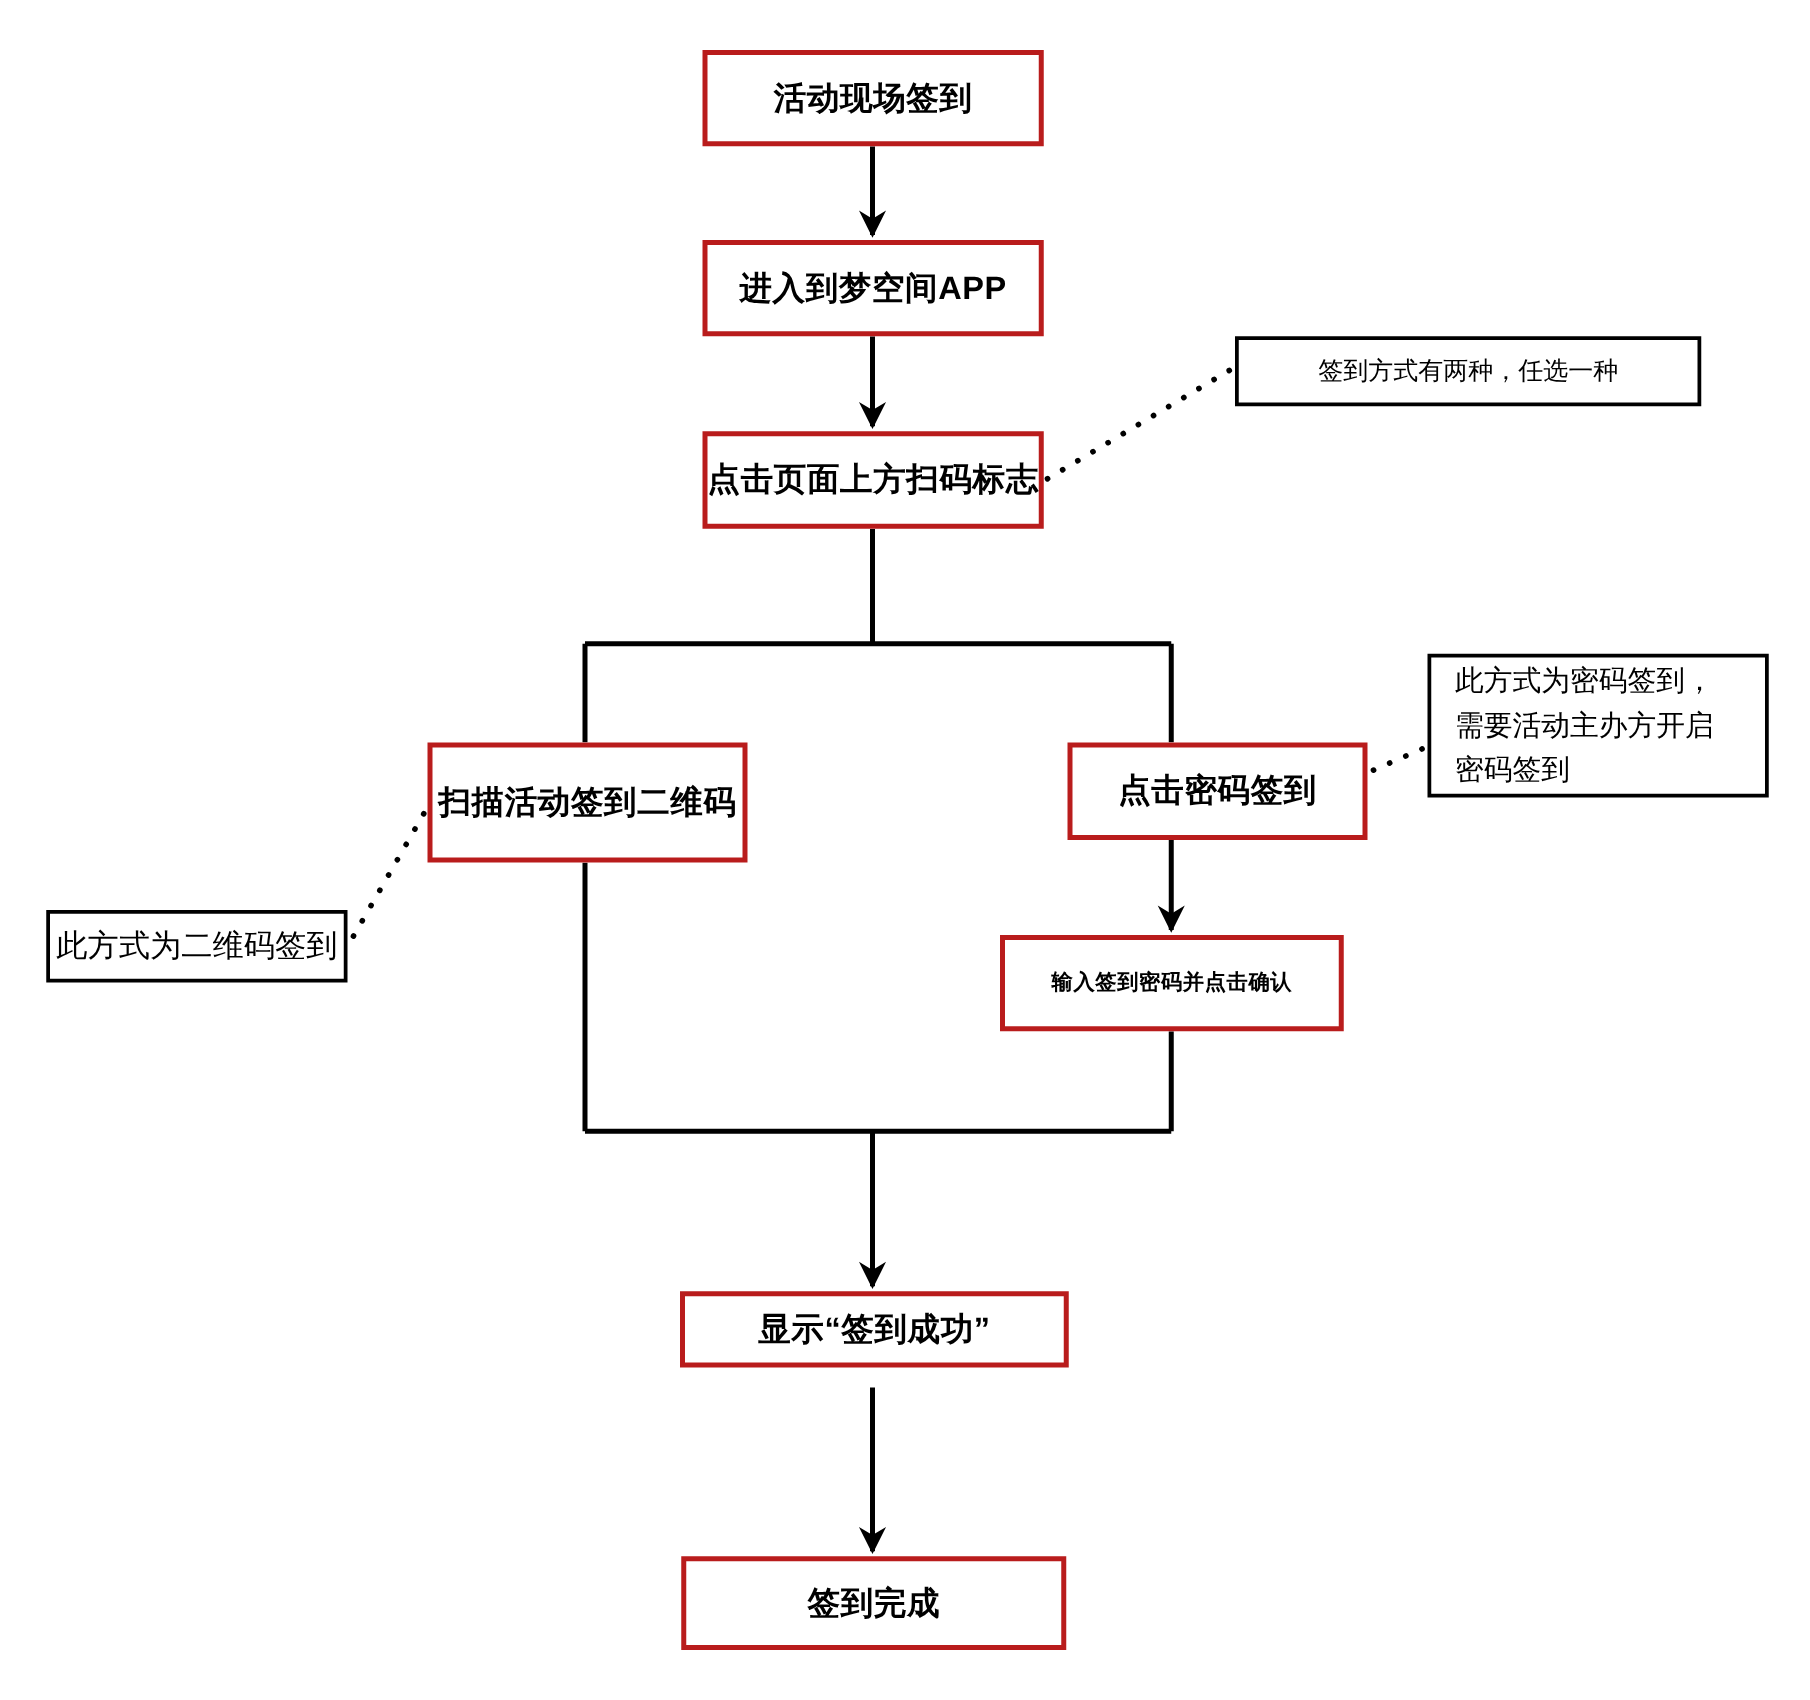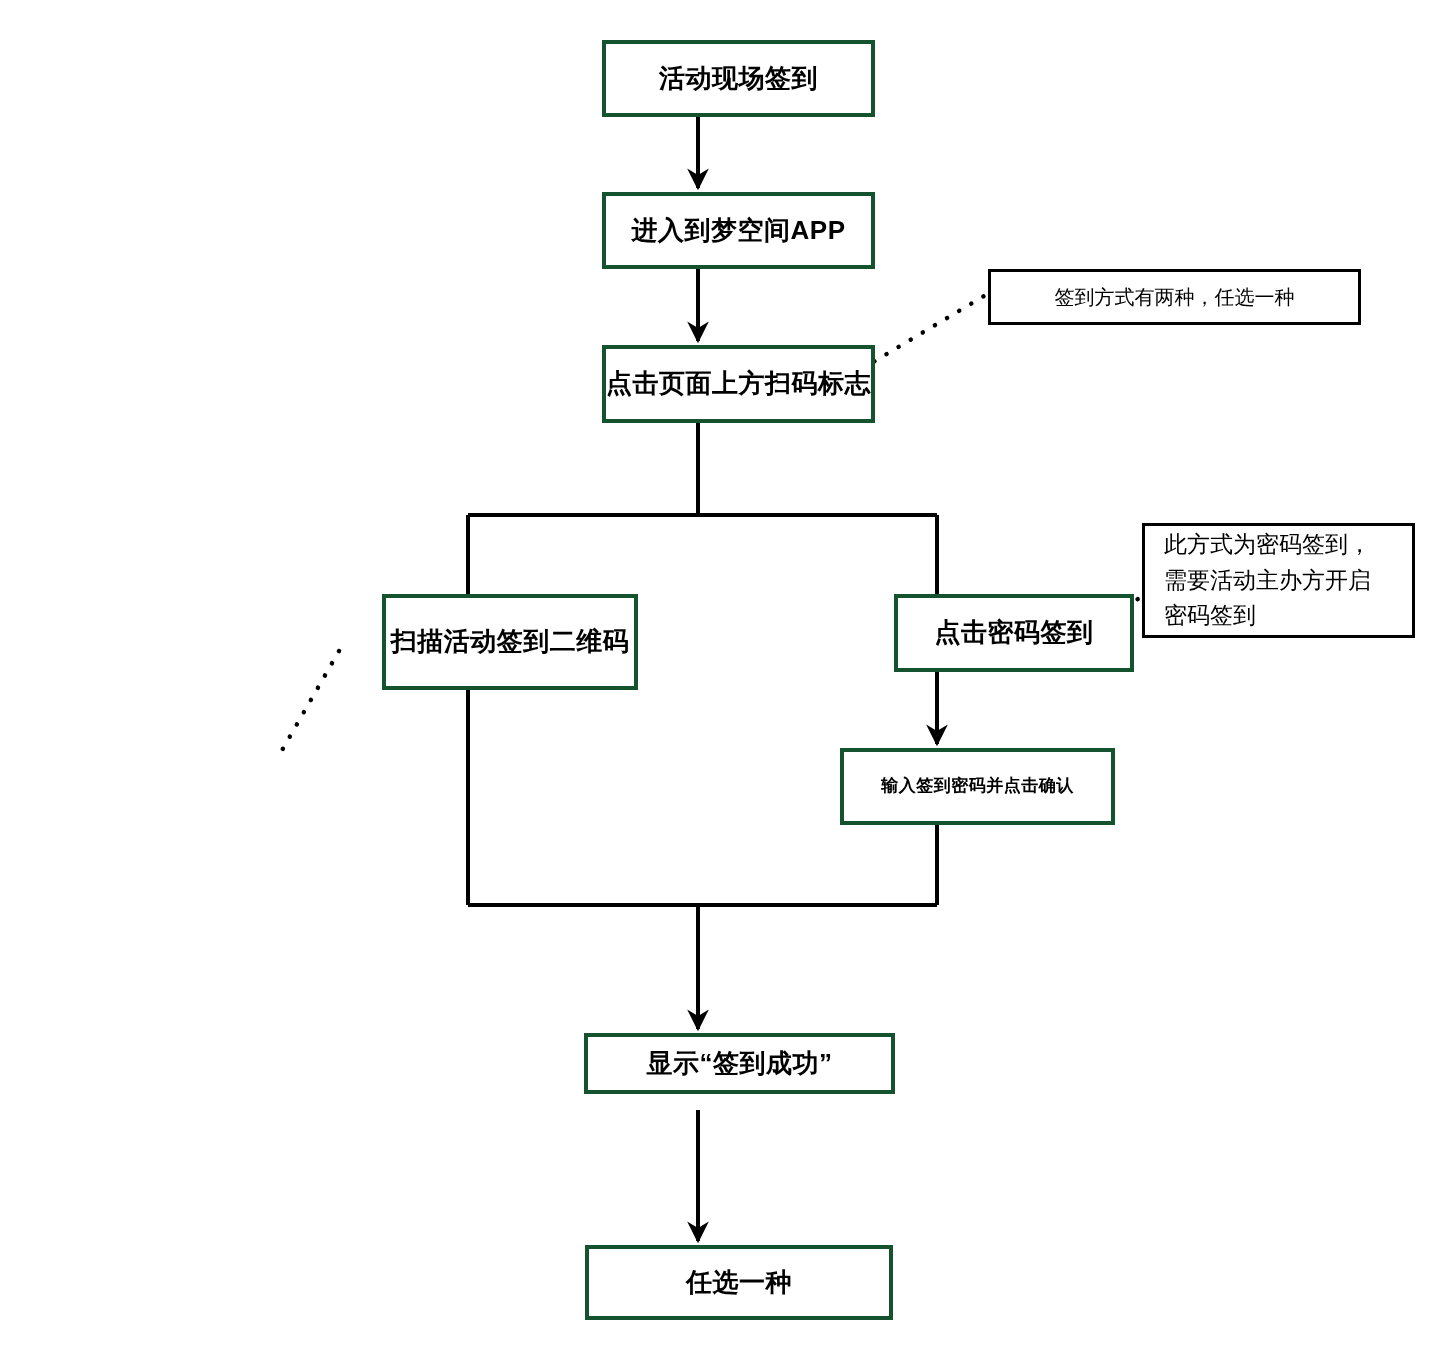--- a/index.html
+++ b/index.html
@@ -14,30 +14,29 @@
   }
   #wires {
     position: absolute;
     left: 0; top: 0;
     width: 1448px; height: 1360px;
   }
   .node {
     position: absolute;
     box-sizing: border-box;
     background: #ffffff;
-    border: 4px solid #14532d;
+    border: 4px solid #b91c1c;
     display: flex;
     align-items: center;
     justify-content: center;
     text-align: center;
     font-weight: bold;
     font-size: 26px;
     letter-spacing: 0.5px;
     line-height: 1.2;
-    margin-left: 40px;
   }
   .annotation {
     position: absolute;
     box-sizing: border-box;
     background: #ffffff;
     border: 3px solid #000000;
     display: flex;
     align-items: center;
     justify-content: center;
     text-align: center;
@@ -94,20 +93,21 @@
   <div class="node" id="n-tap-scan">点击页面上方扫码标志</div>
 
   <div class="node" id="n-scan-qr">扫描活动签到二维码</div>
 
   <div class="node" id="n-tap-password">点击密码签到</div>
 
   <div class="node" id="n-enter-password">输入签到密码并点击确认</div>
 
   <div class="node" id="n-show-success">显示“签到成功”</div>
 
-  <div class="node" id="n-done">任选一种</div>
+  <div class="node" id="n-done">签到完成</div>
 
   <div class="annotation" id="a-two-methods">签到方式有两种，任选一种</div>
 
   <div class="annotation" id="a-password-note">此方式为密码签到，需要活动主办方开启密码签到</div>
 
+  <div class="annotation" id="a-qr-note">此方式为二维码签到</div>
 
 </div>
 
 </body></html>

